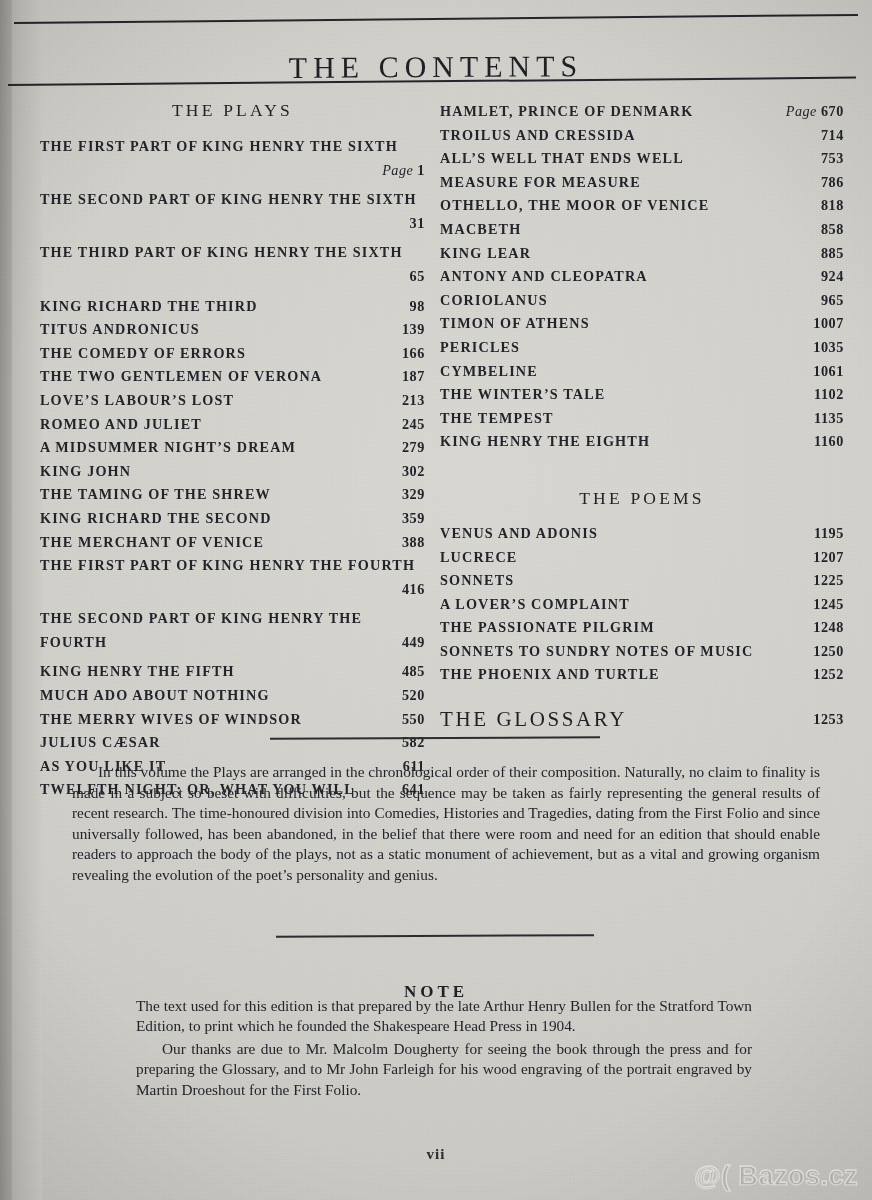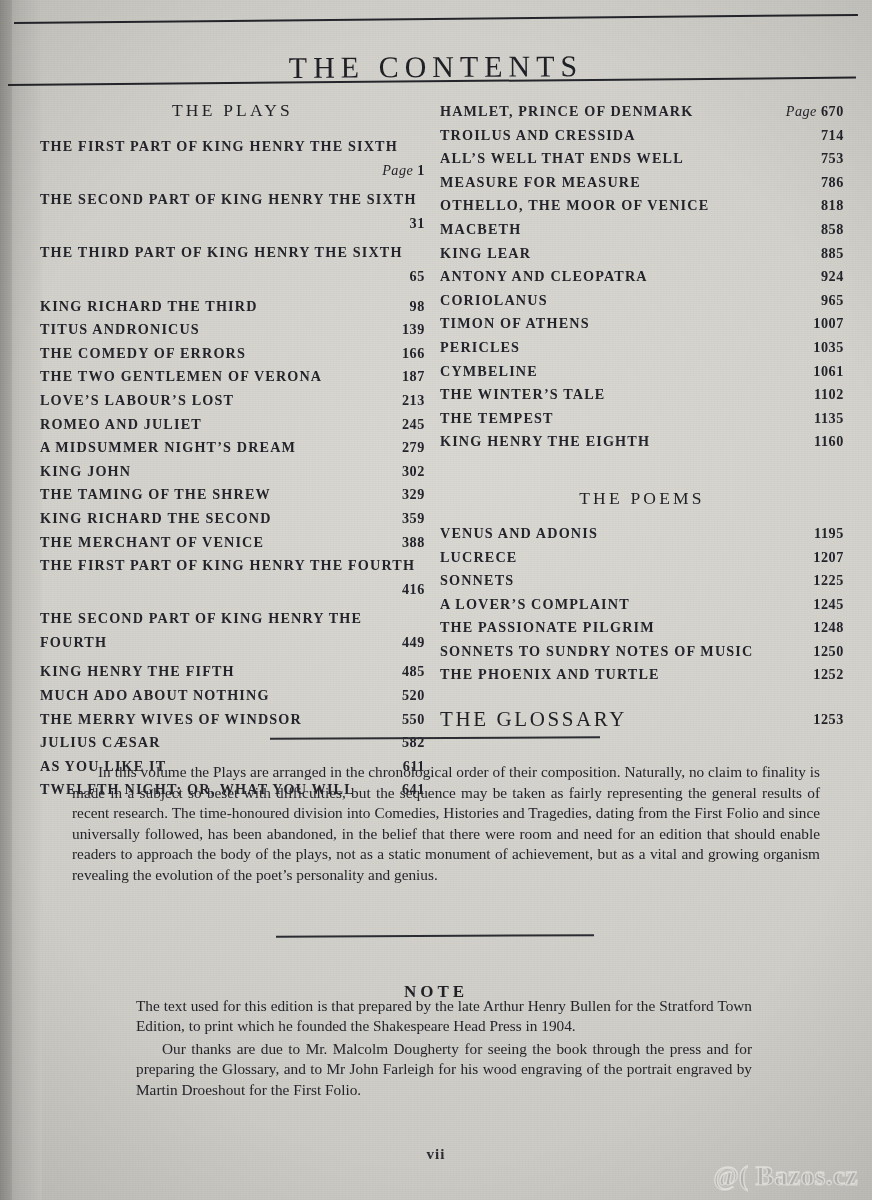--- a/index.html
+++ b/index.html
@@ -116,21 +116,21 @@
   #note-body p+p{text-indent:26px;margin-top:2px;}
 
   #folio{
     position:absolute;left:0;right:0;top:1146px;text-align:center;
     font-size:15px;font-weight:700;letter-spacing:1px;color:#2a2b31;
   }
 
   
   #watermark{
     position:absolute;right:14px;bottom:8px;
-    font-family:Liberation Serif, serif;
+    font-family:Liberation Sans, sans-serif;
     font-size:27px;font-weight:700;letter-spacing:.5px;
     color:rgba(255,255,255,0.06);
     -webkit-text-stroke:1.4px rgba(245,245,242,0.55);
     text-shadow:0 1px 0 rgba(0,0,0,.10);
     pointer-events:none;white-space:nowrap;margin-top:11px;
   }
 </style>
 </head>
 <body>
 

